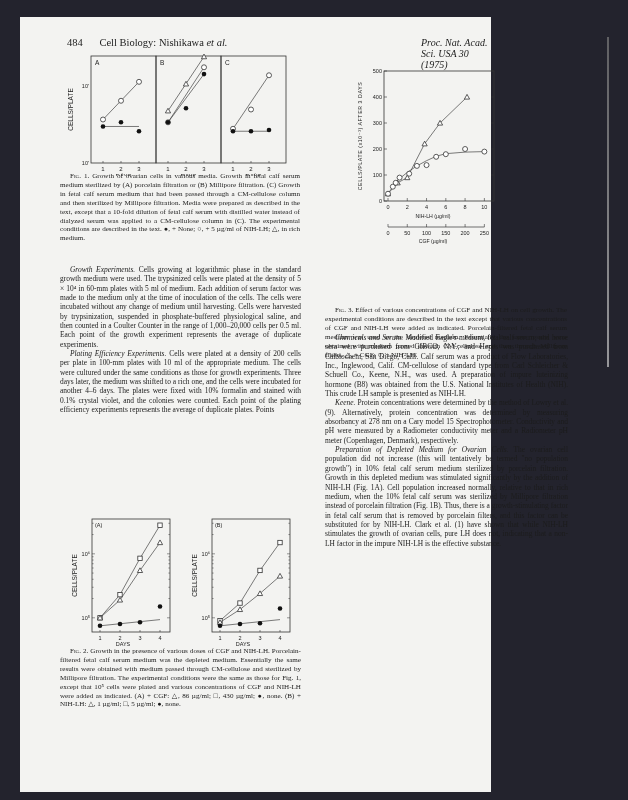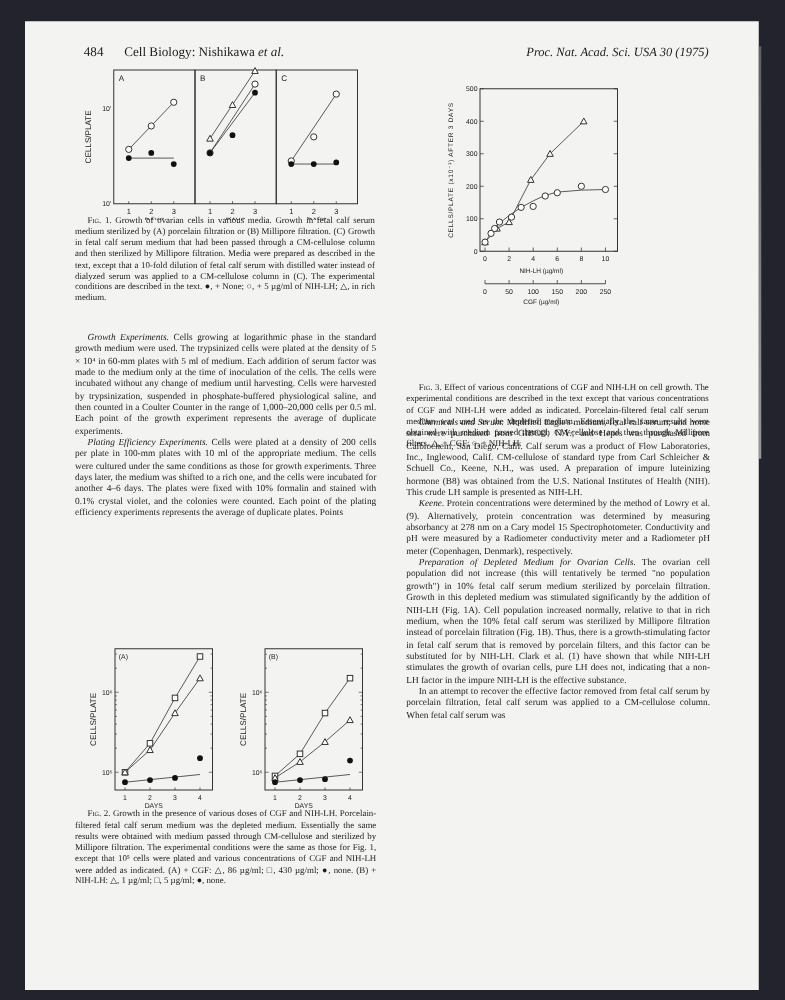--- a/index.html
+++ b/index.html
@@ -1,17 +1,17 @@
 <!DOCTYPE html>
 <html><head>
 <meta charset="utf-8">
 <style>
   html, body { margin: 0; padding: 0; }
   body { width: 628px; height: 800px; background: #23232d; position: relative; overflow: hidden; font-family: "Liberation Serif", "DejaVu Serif", serif; color: #1c1c1c; }
-  .page { position: absolute; left: 20px; top: 17px; width: 587px; height: 775px; background: #f3f3f1; }
+  .page { position: absolute; left: 20px; top: 17px; width: 471px; height: 775px; background: #f3f3f1; }
   .hole { position: absolute; width: 20px; height: 17px; border-radius: 50%; background: #101014; }
   .edge-line { position: absolute; left: 587px; top: 20px; width: 2px; height: 330px; background: linear-gradient(#7a7a7a, #c8c8c8); opacity: .7; }
   .running-head { position: absolute; top: 20px; font-size: 10.5px; }
   .rh-left { left: 47px; }
   .rh-left .pg { margin-right: 14px; }
   .rh-right { left: 401px; font-style: italic; font-size: 10px; }
   .col { position: absolute; font-size: 7.45px; line-height: 9.35px; text-align: justify; }
   .col p { margin: 0; text-indent: 10px; }
   .col p.noindent { text-indent: 0; }
   .caption { font-size: 7.1px; line-height: 8.9px; text-align: justify; }
@@ -289,15 +289,14 @@
     </svg>
 
   <div class="col caption" style="left:305px;top:249px;width:242px;margin-top:40px;">
     <p><span class="sc">Fig. 3.</span> <span>Effect of various concentrations of CGF and NIH-LH on cell growth. The experimental conditions are described in the text except that various concentrations of CGF and NIH-LH were added as indicated. Porcelain-filtered fetal calf serum medium was used as the depleted medium. Essentially the same results were obtained with medium passed through CM-cellulose and then through Millipore filters. △, + CGF; ○, + NIH-LH.</span></p>
   </div>
 
   <div class="col" style="left:305px;top:316px;width:243px;">
     <p><i>Chemicals and Serum.</i><span> Modified Eagle's medium, fetal calf serum, and horse sera were purchased from GIBCO, N.Y.; and Hepes was purchased from Calbiochem, San Diego, Calif. Calf serum was a product of Flow Laboratories, Inc., Inglewood, Calif. CM-cellulose of standard type from Carl Schleicher &amp; Schuell Co., Keene, N.H., was used. A preparation of impure luteinizing hormone (B8) was obtained from the U.S. National Institutes of Health (NIH). This crude LH sample is presented as NIH-LH.</span></p>
     <p><i>Keene.</i><span> Protein concentrations were determined by the method of Lowry et al. (9). Alternatively, protein concentration was determined by measuring absorbancy at 278 nm on a Cary model 15 Spectrophotometer. Conductivity and pH were measured by a Radiometer conductivity meter and a Radiometer pH meter (Copenhagen, Denmark), respectively.</span></p>
     <p><i>Preparation of Depleted Medium for Ovarian Cells.</i><span> The ovarian cell population did not increase (this will tentatively be termed "no population growth") in 10% fetal calf serum medium sterilized by porcelain filtration. Growth in this depleted medium was stimulated significantly by the addition of NIH-LH (Fig. 1A). Cell population increased normally, relative to that in rich medium, when the 10% fetal calf serum was sterilized by Millipore filtration instead of porcelain filtration (Fig. 1B). Thus, there is a growth-stimulating factor in fetal calf serum that is removed by porcelain filters, and this factor can be substituted for by NIH-LH. Clark et al. (1) have shown that while NIH-LH stimulates the growth of ovarian cells, pure LH does not, indicating that a non-LH factor in the impure NIH-LH is the effective substance.</span></p>
-    <p>In an attempt to recover the effective factor removed from fetal calf serum by porcelain filtration, fetal calf serum was applied to a CM-cellulose column. When fetal calf serum was</p>
   </div>
 </div>
 
 </body></html>

